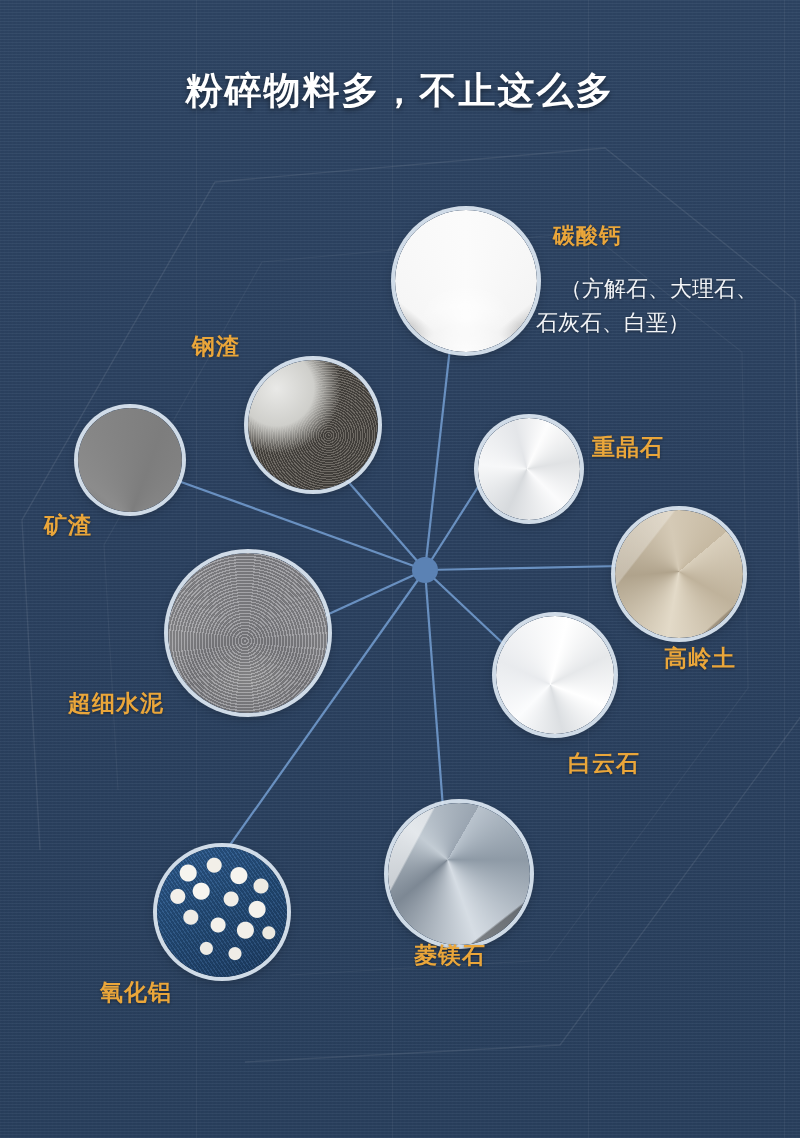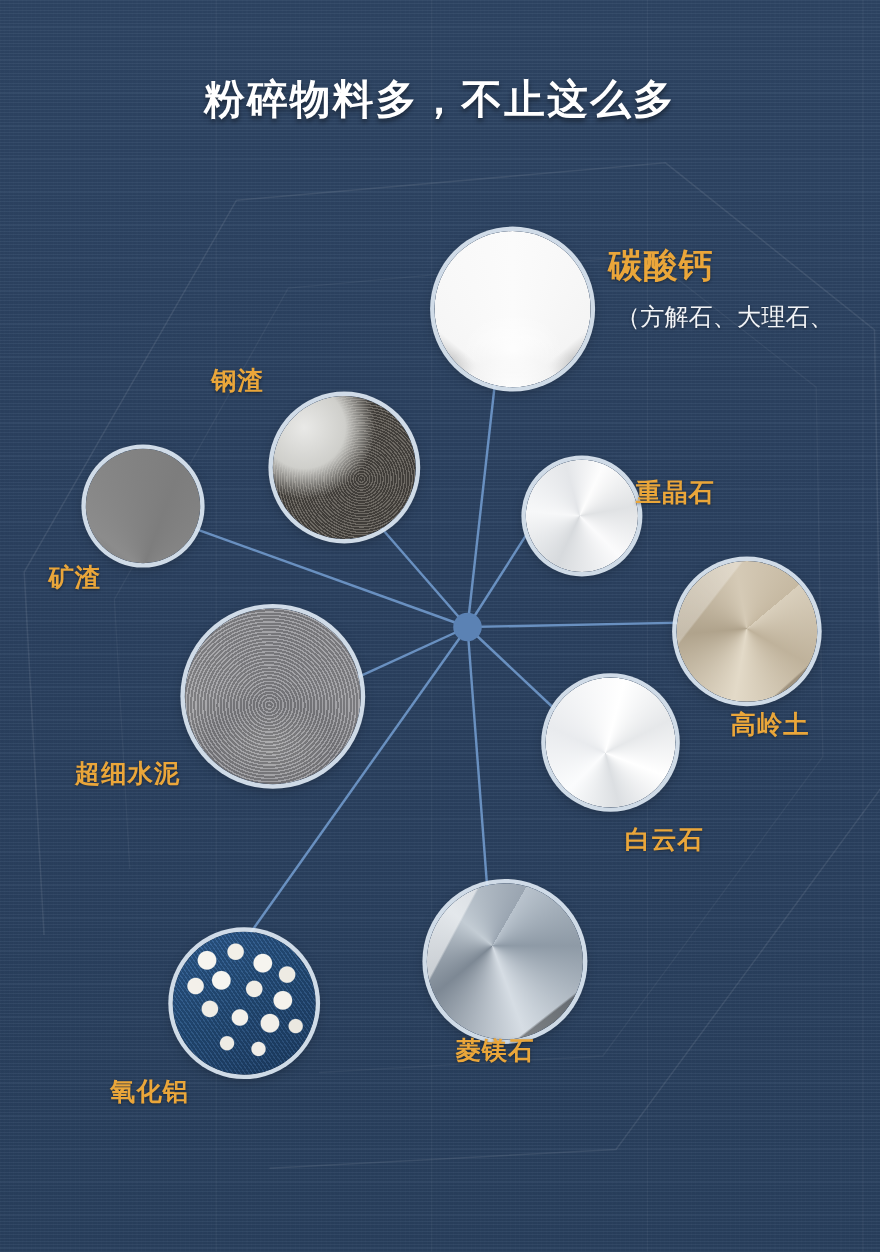--- a/index.html
+++ b/index.html
@@ -45,21 +45,21 @@
   
   .label{
     position:absolute;
     color:#eaa63a;
     font-size:23px;
     font-weight:bold;
     letter-spacing:1px;
     white-space:nowrap;
     text-shadow:0 1px 3px rgba(0,0,0,.4);
   }
-  .label.big{font-size:31px;}
+  .label.big{font-size:22px;}
   .sublabel{
     position:absolute;
     color:#f2f4f7;
     font-size:22px;
     line-height:34px;
     white-space:nowrap;
     text-shadow:0 1px 3px rgba(0,0,0,.4);
   }
   
   .photo{
@@ -212,30 +212,31 @@
   <div class="photo" style="left:615px;top:510px;width:128px;height:128px">
     <div class="inner tex-kaolin"></div>
   </div>
 
   <div class="photo" style="left:478px;top:418px;width:102px;height:102px">
     <div class="inner tex-barite"></div>
   </div>
 
   <div class="label big" style="left:553px;top:221px">碳酸钙</div>
   <div class="sublabel" style="left:560px;top:272px">（方解石、大理石、</div>
+  <div class="sublabel" style="left:536px;top:306px">石灰石、白垩）</div>
 
   <div class="label" style="left:192px;top:331px">钢渣</div>
 
   <div class="label" style="left:44px;top:510px">矿渣</div>
 
   <div class="label" style="left:68px;top:688px">超细水泥</div>
 
   <div class="label" style="left:100px;top:977px">氧化铝</div>
 
   <div class="label" style="left:414px;top:940px">菱镁石</div>
 
   <div class="label" style="left:568px;top:748px">白云石</div>
 
   <div class="label" style="left:664px;top:643px">高岭土</div>
 
-  <div class="label" style="left:578px;top:432px">重晶石</div>
+  <div class="label" style="left:592px;top:432px">重晶石</div>
 
 </div>
 
 </body></html>

